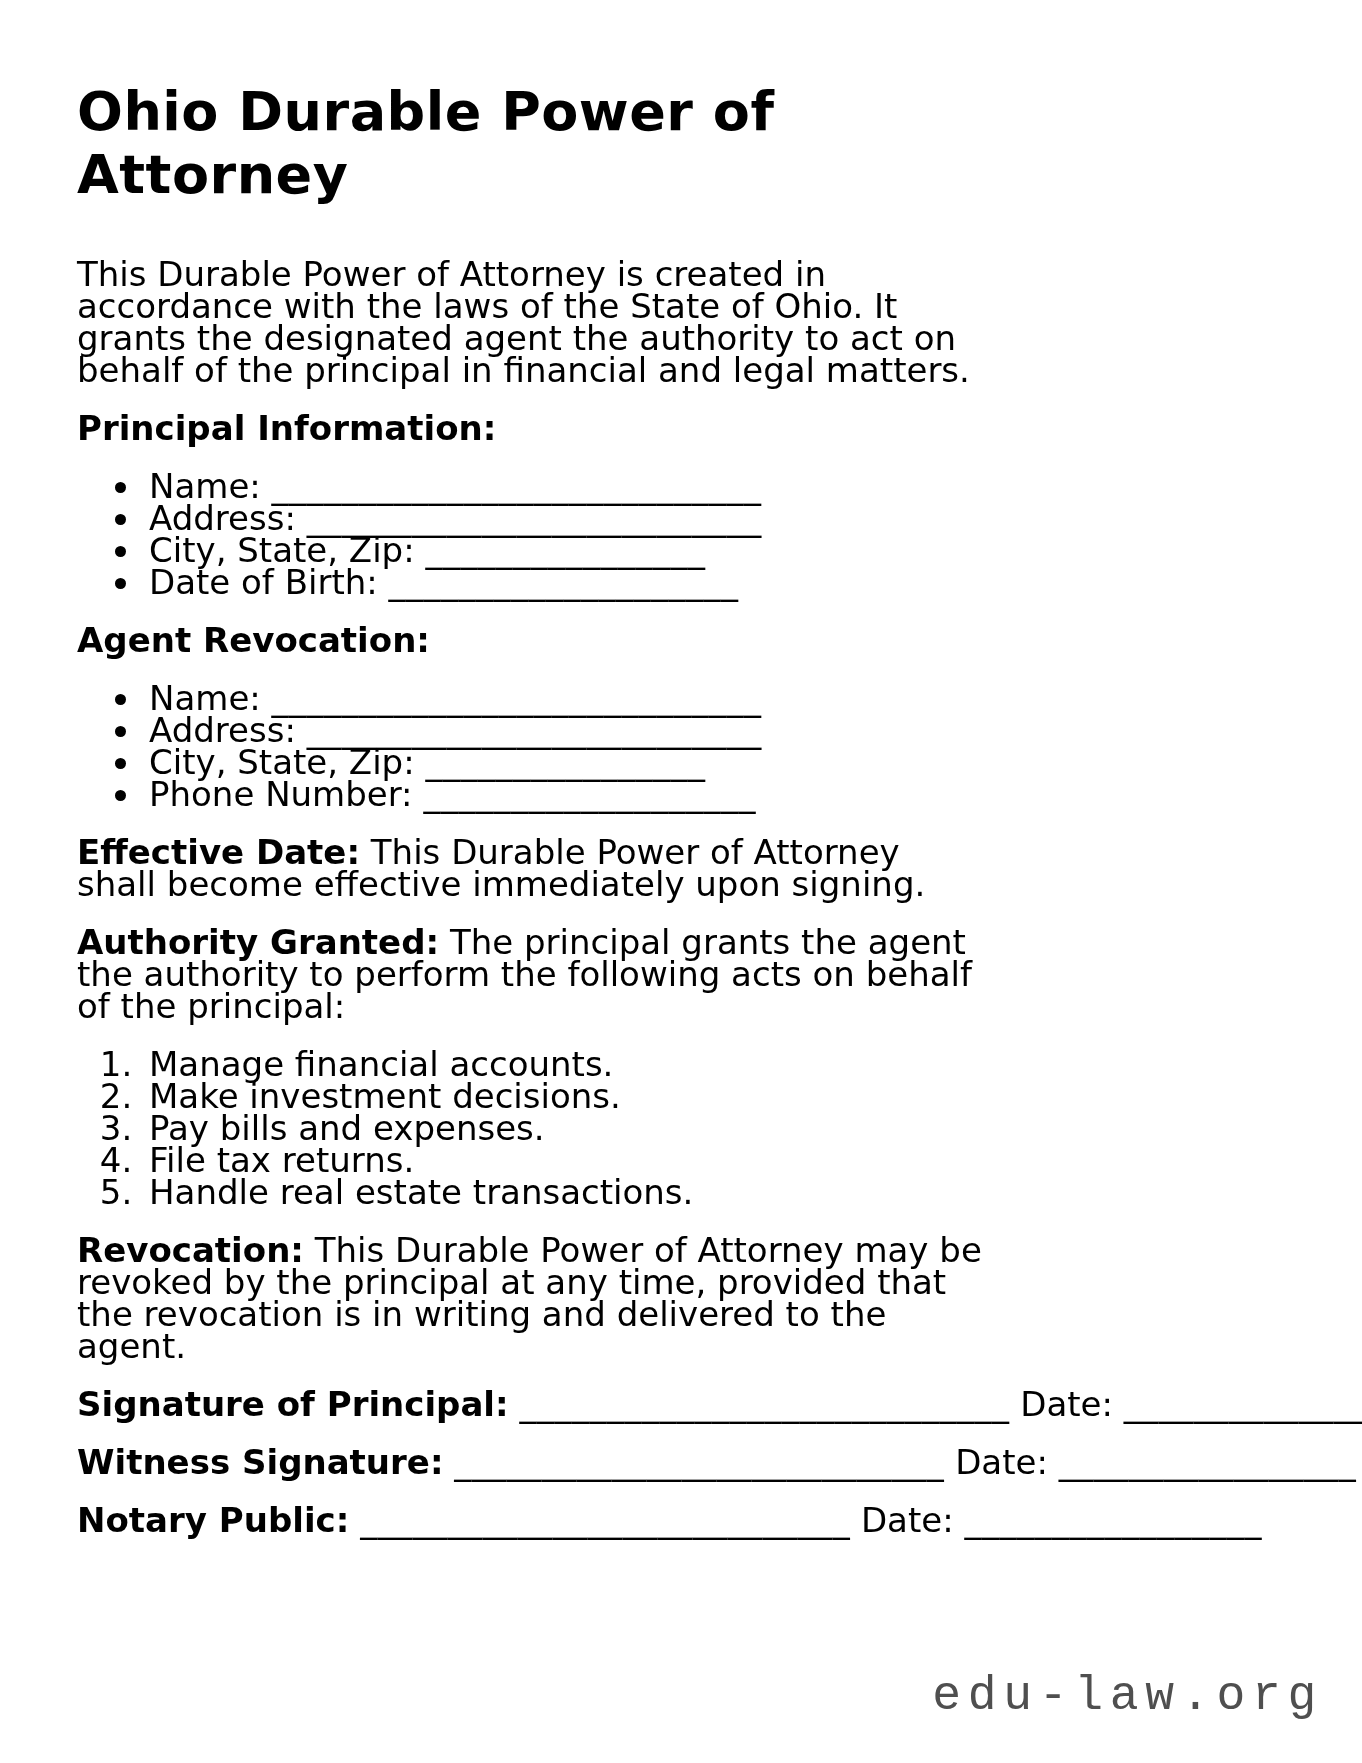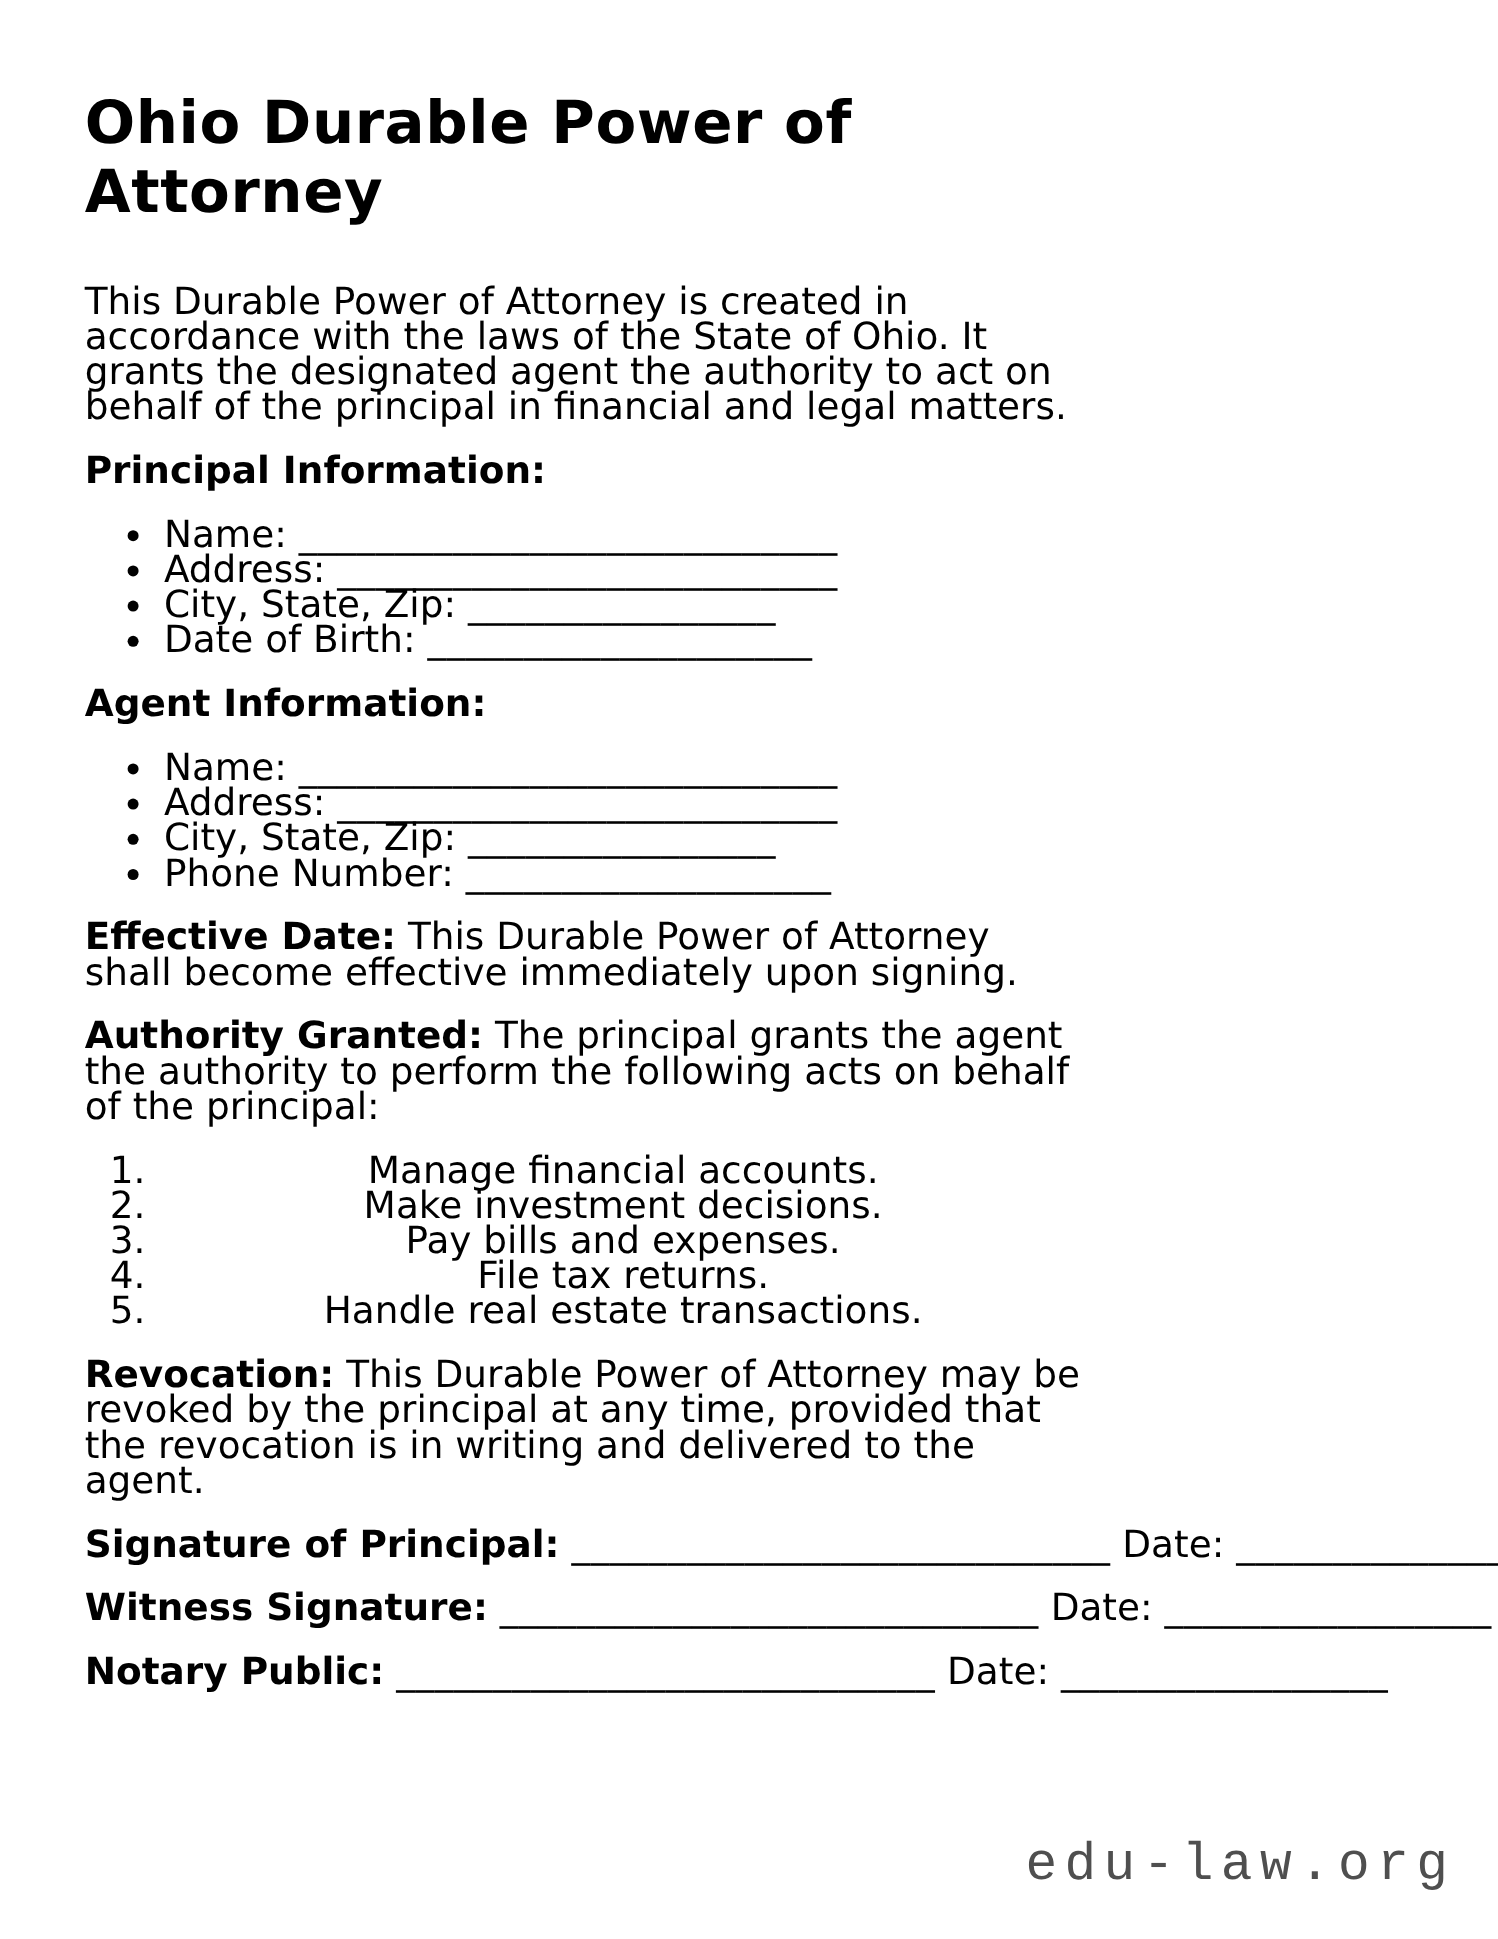--- a/index.html
+++ b/index.html
@@ -34,21 +34,20 @@
   }
   p.first { margin-top: 0; }
   .b { font-weight: bold; }
   ul.fields {
     list-style: disc outside;
     padding-left: 66px;
   }
   ol.acts {
     list-style: decimal outside;
     padding-left: 66px;
-    text-align: center;
   }
   li { padding-left: 6px; }
   .line { letter-spacing: 0.5px; white-space: nowrap; }
   .sig-row { white-space: nowrap; }
   .watermark {
     position: absolute;
     right: 39px;
     bottom: 40px;
     font-family: "Liberation Mono", "DejaVu Sans Mono", monospace;
     font-size: 48px;
@@ -67,21 +66,21 @@
 
   <p><span class="b">Principal Information:</span></p>
 
   <ul class="fields">
     <li><span>Name:</span> <span class="line">____________________________</span></li>
     <li><span>Address:</span> <span class="line">__________________________</span></li>
     <li><span>City, State, Zip:</span> <span class="line">________________</span></li>
     <li><span>Date of Birth:</span> <span class="line">____________________</span></li>
   </ul>
 
-  <p><span class="b">Agent Information:</span></p>
+  <p><span class="b">Agent Revocation:</span></p>
 
   <ul class="fields">
     <li><span>Name:</span> <span class="line">____________________________</span></li>
     <li><span>Address:</span> <span class="line">__________________________</span></li>
     <li><span>City, State, Zip:</span> <span class="line">________________</span></li>
     <li><span>Phone Number:</span> <span class="line">___________________</span></li>
   </ul>
 
   <p><span class="b">Effective Date:</span> <span>This Durable Power of Attorney shall become effective immediately upon signing.</span></p>
 

